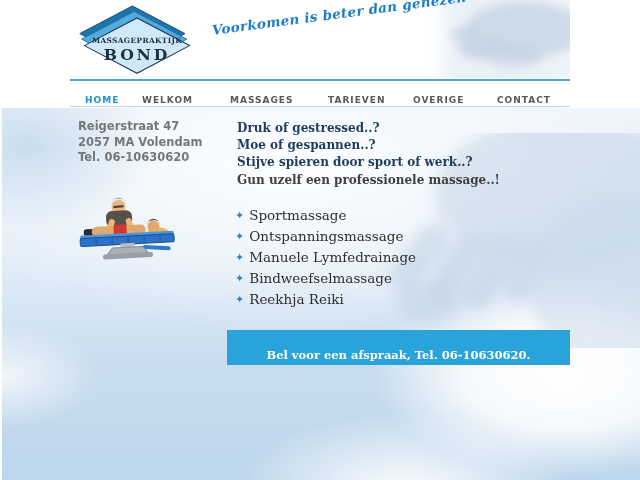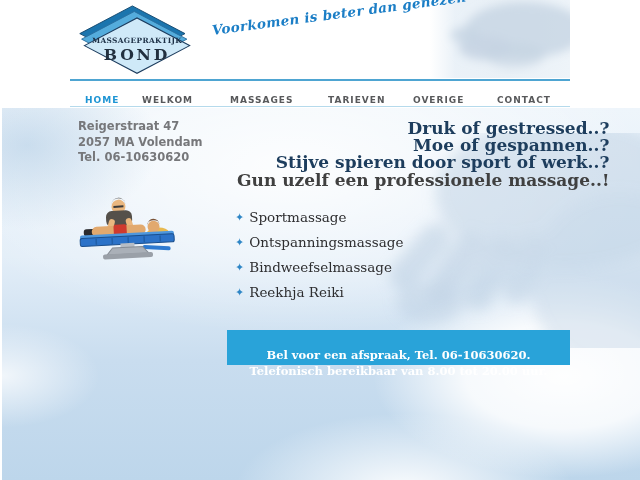--- a/index.html
+++ b/index.html
@@ -42,28 +42,28 @@
   
   .address {
     position:absolute; left:78px; top:119px;
     font-size:11.5px; font-weight:bold; color:#76777a; line-height:15.5px;
   }
   .clipart { position:absolute; left:78px; top:196px; width:106px; height:64px; }
   
   .questions {
     position:absolute; left:237px; top:120px;
     font-family:"DejaVu Serif", serif; font-weight:bold;
-    font-size:17px; line-height:17.2px; color:#1d3d5d; white-space:nowrap;text-align:right;
+    font-size:12px; line-height:17.2px; color:#1d3d5d; white-space:nowrap;
   }
   .questions .highlight { color:#404040; }
   .services {
     position:absolute; left:235px; top:205px; list-style:none;
     font-family:"DejaVu Serif", serif; font-size:13.5px; color:#2e2e30;
   }
-  .services li { line-height:25px; white-space:nowrap; }
+  .services li { line-height:20px; white-space:nowrap; }
   .services .bullet {
     font-family:"DejaVu Sans", sans-serif; font-size:11px; color:#2f86c6;
     margin-right:5px; vertical-align:1px;
   }
   .banner {
     position:absolute; left:227px; top:330px; width:343px; height:35px;
     background:#29a3d9; color:#ffffff; text-align:center;
     font-family:"DejaVu Serif", serif; font-weight:bold; font-size:11.5px;
     line-height:15.5px; padding-top:18px;
   }
@@ -176,22 +176,22 @@
   <div class="questions">
     <p>Druk of gestressed..?</p>
     <p>Moe of gespannen..?</p>
     <p>Stijve spieren door sport of werk..?</p>
     <p class="highlight">Gun uzelf een professionele massage..!</p>
   </div>
 
   <ul class="services">
     <li><span class="bullet">✦</span><span>Sportmassage</span></li>
     <li><span class="bullet">✦</span><span>Ontspanningsmassage</span></li>
+    <li><span class="bullet">✦</span><span>Manuele Lymfedrainage</span></li>
     <li><span class="bullet">✦</span><span>Bindweefselmassage</span></li>
     <li><span class="bullet">✦</span><span>Reekhja Reiki</span></li>
   </ul>
 
   <div class="banner">
     <div>Bel voor een afspraak, Tel. 06-10630620.</div>
-    <div>Telefonisch bereikbaar van 8.00 tot 20.00 uur.</div>
   </div>
 
 </div>
 
 </body></html>

